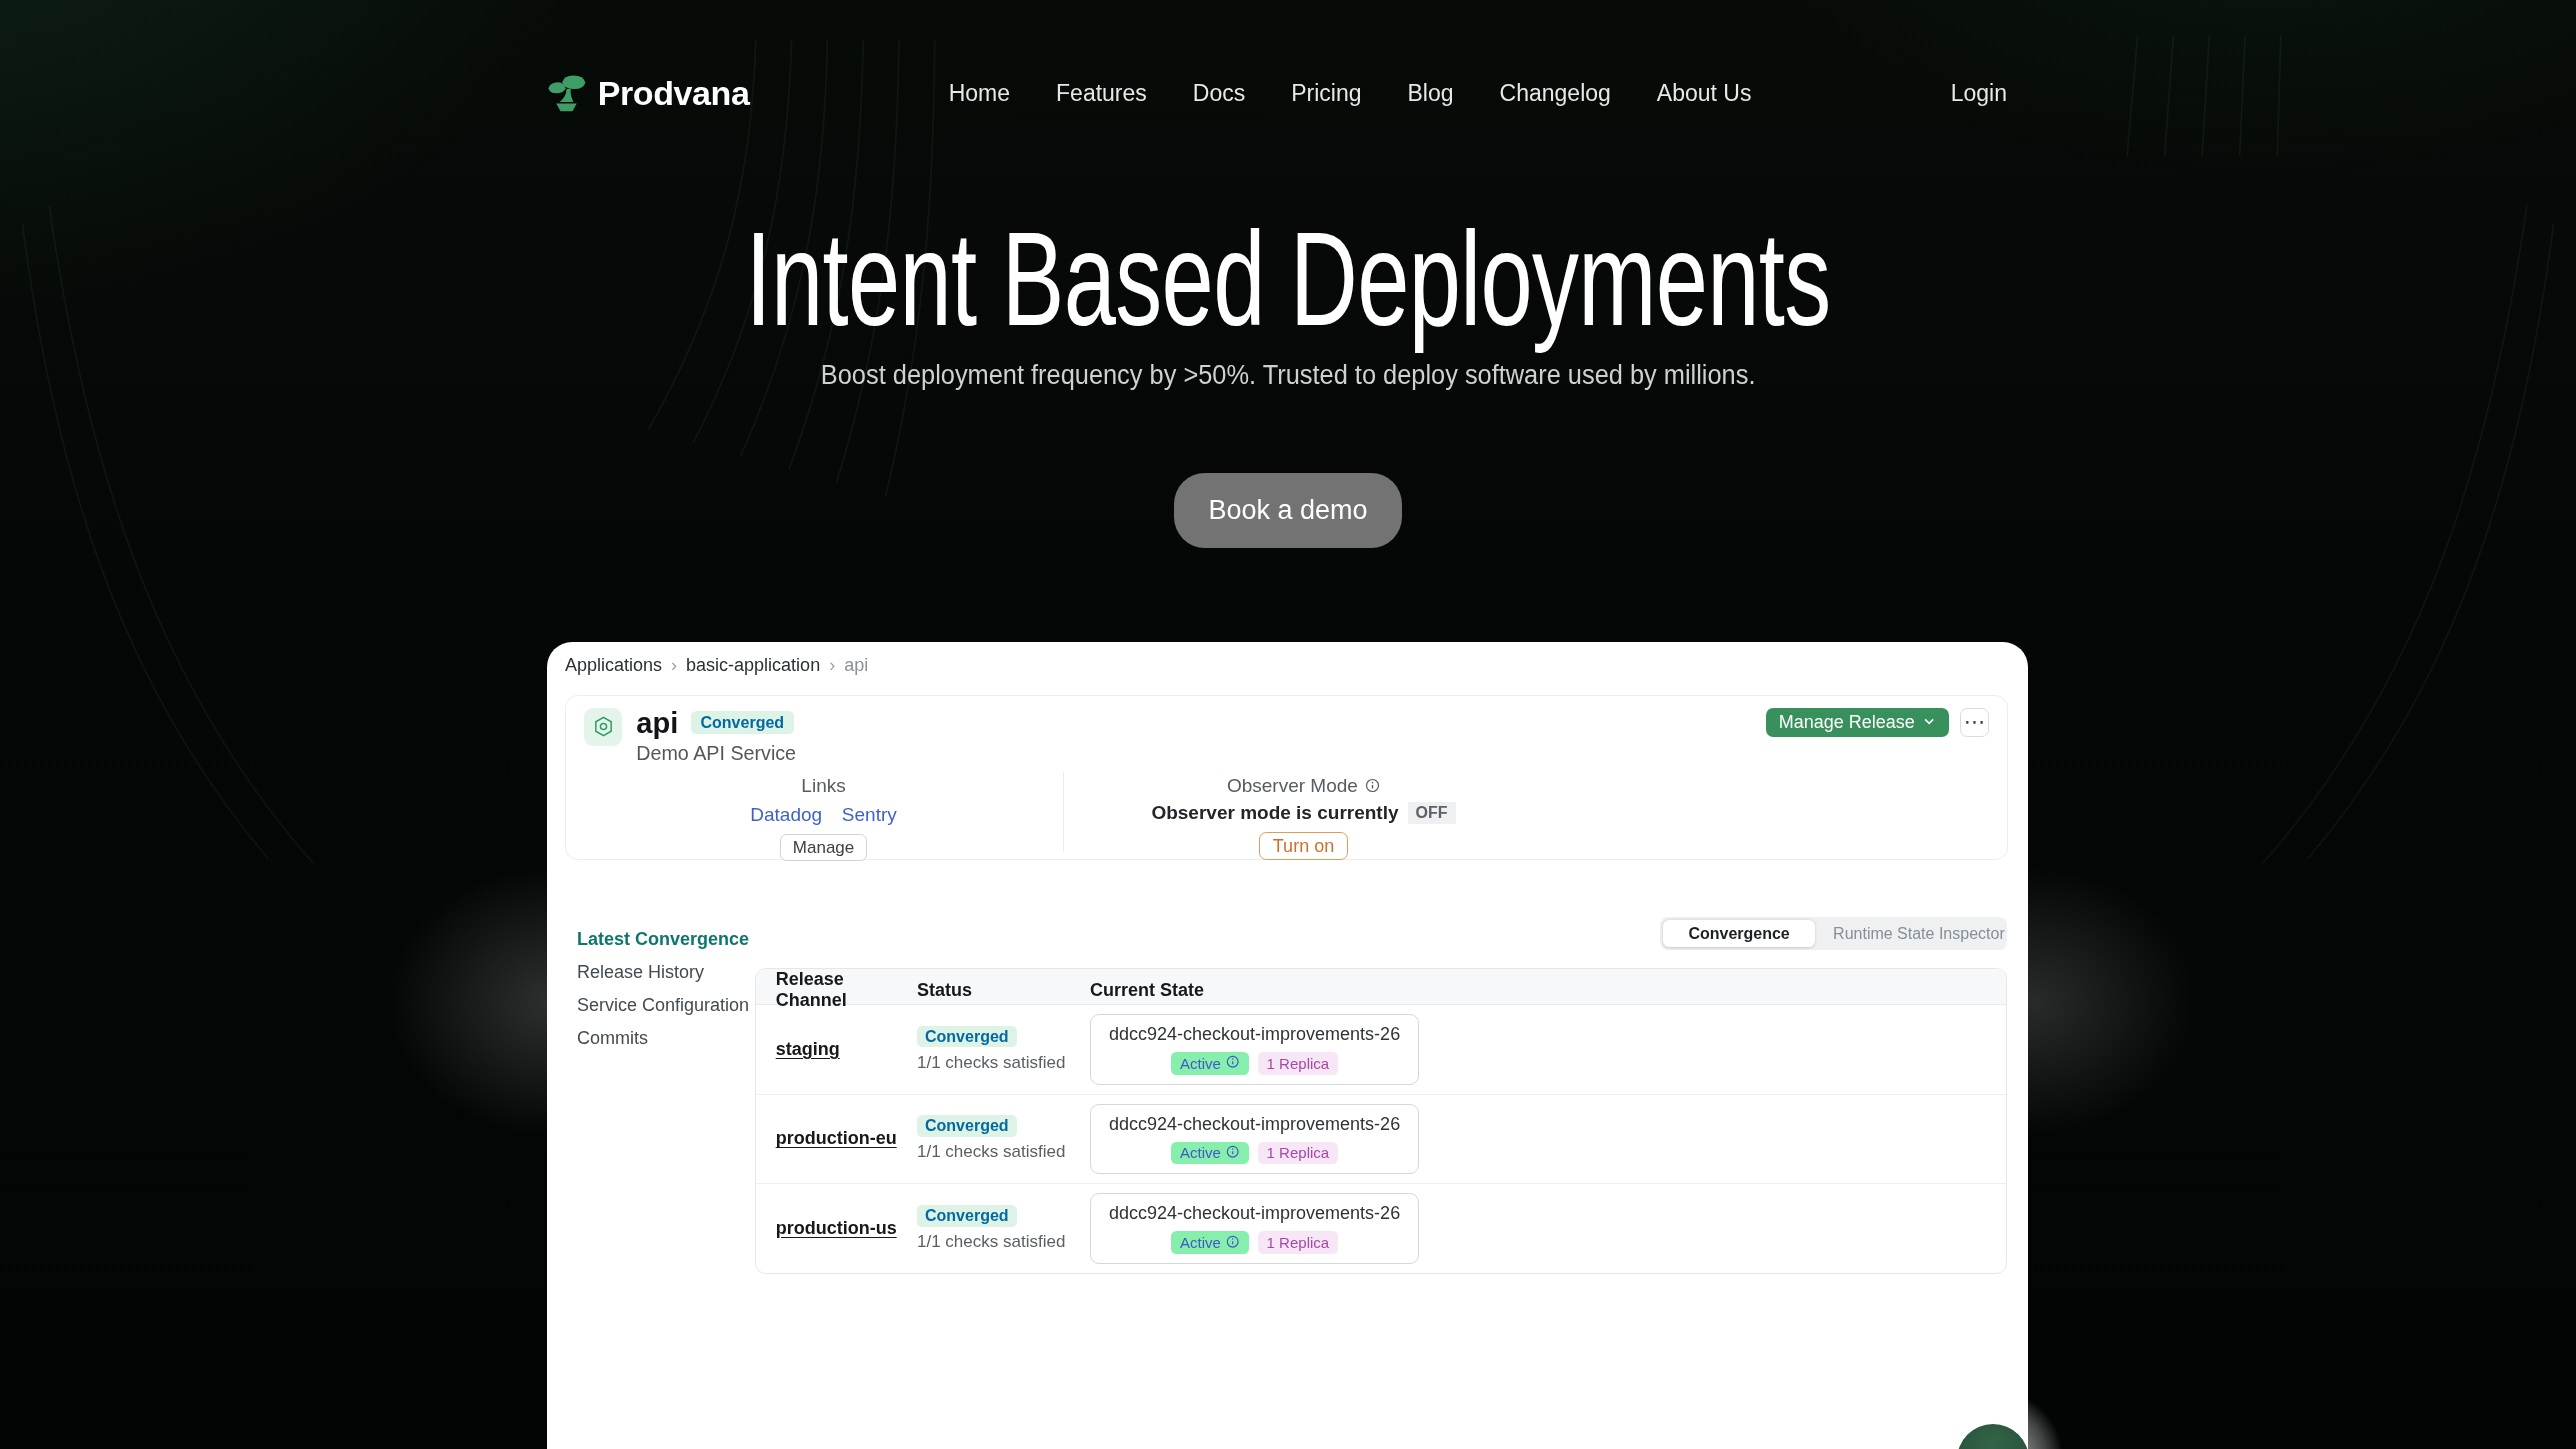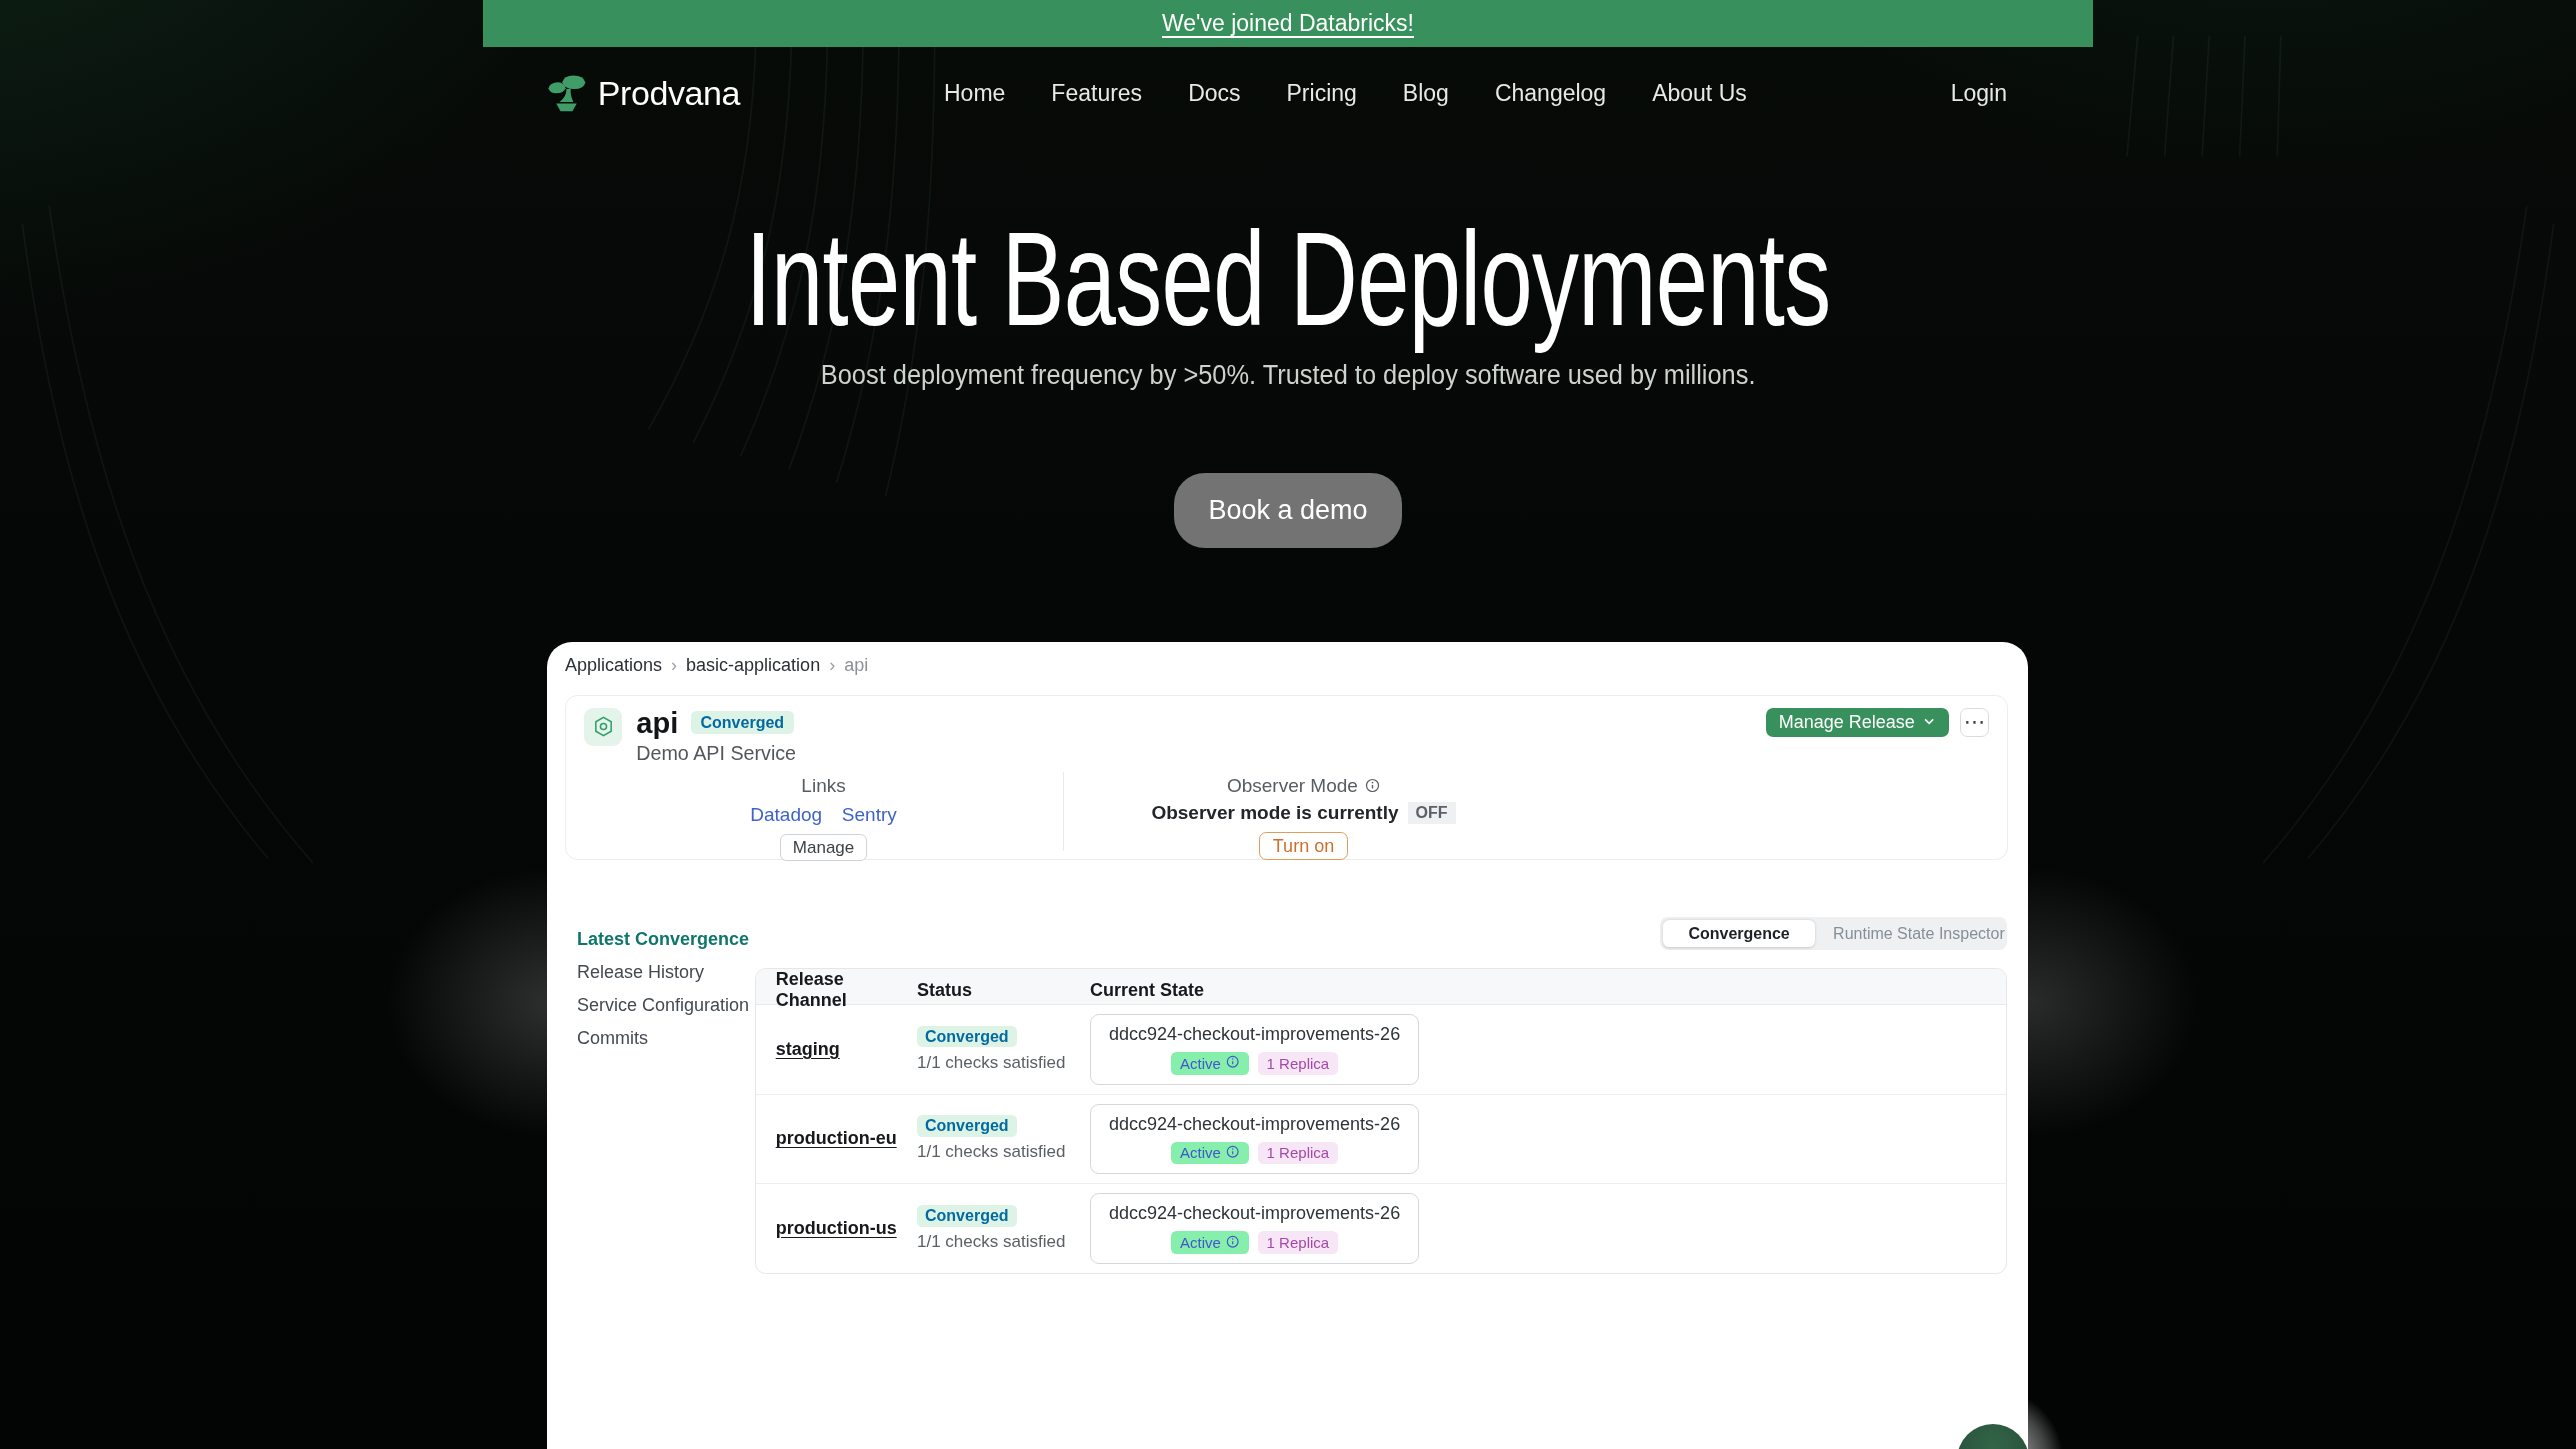--- a/index.html
+++ b/index.html
@@ -29,21 +29,21 @@
     color:#fff; font-size:23px; font-weight:500; text-decoration:underline;
     text-underline-offset:4.5px; text-decoration-thickness:1.8px; cursor:pointer;
   }
 
   
   .nav {
     position:absolute; left:483px; top:47px; width:1610px; height:93px;
     display:flex; align-items:center; padding:0 63px; z-index:2;
   }
   .brand { display:flex; align-items:center; gap:10.7px; cursor:pointer; }
-  .brand-name { color:#fff; font-size:34px; font-weight:400; letter-spacing:-0.4px; }
+  .brand-name { color:#fff; font-size:34px; font-weight:700; letter-spacing:-0.4px; }
   .nav-menu { display:flex; column-gap:46px; margin:0 auto; }
   .nav-item { color:#e6e9e7; font-size:23px; cursor:pointer; }
   .nav-login { color:#e6e9e7; font-size:23px; cursor:pointer; margin-right:23px; }
 
   
   .hero { position:absolute; left:0; top:212px; width:100%; text-align:center; z-index:2; }
   .hero-title {
     display:inline-block; color:#fff; font-size:134px; font-weight:500; line-height:1;
     letter-spacing:-0.9px; transform:scaleX(.70); transform-origin:50% 50%; white-space:nowrap;
   }
@@ -202,23 +202,20 @@
       <path d="M2470 40 L 2462 175"></path>
       <path d="M2510 40 L 2504 175"></path>
       <path d="M2550 40 L 2546 175"></path>
       <path d="M25 250 C 60 520, 130 760, 300 960"></path>
       <path d="M55 230 C 95 510, 170 760, 350 965"></path>
       <path d="M2855 250 C 2820 520, 2750 760, 2580 960"></path>
       <path d="M2825 230 C 2785 510, 2710 760, 2530 965"></path>
     </g>
   </svg>
 
-  <div class="banner">
-    <a>We've joined Databricks!</a>
-  </div>
 
   <div class="nav">
     <div class="brand">
       <span>
         <svg width="41" height="41" viewBox="0 0 48 48" fill="#3f9e68">
           <path d="M13 12 q-9 1 -10 7 q 1 6 9 6 q 9 0 11 -6 q -2 -7 -10 -7 z"></path>
           <path d="M32 4 q-11 0 -13 8 q 2 8 14 8 q 12 0 13 -8 q -2 -8 -14 -8 z"></path>
           <path d="M24 20 q 0 9 -8 15 h 16 q -4 -8 -3 -15 z"></path>
           <path d="M12 37 h 24 l -5 9 h -14 z"></path>
         </svg>

